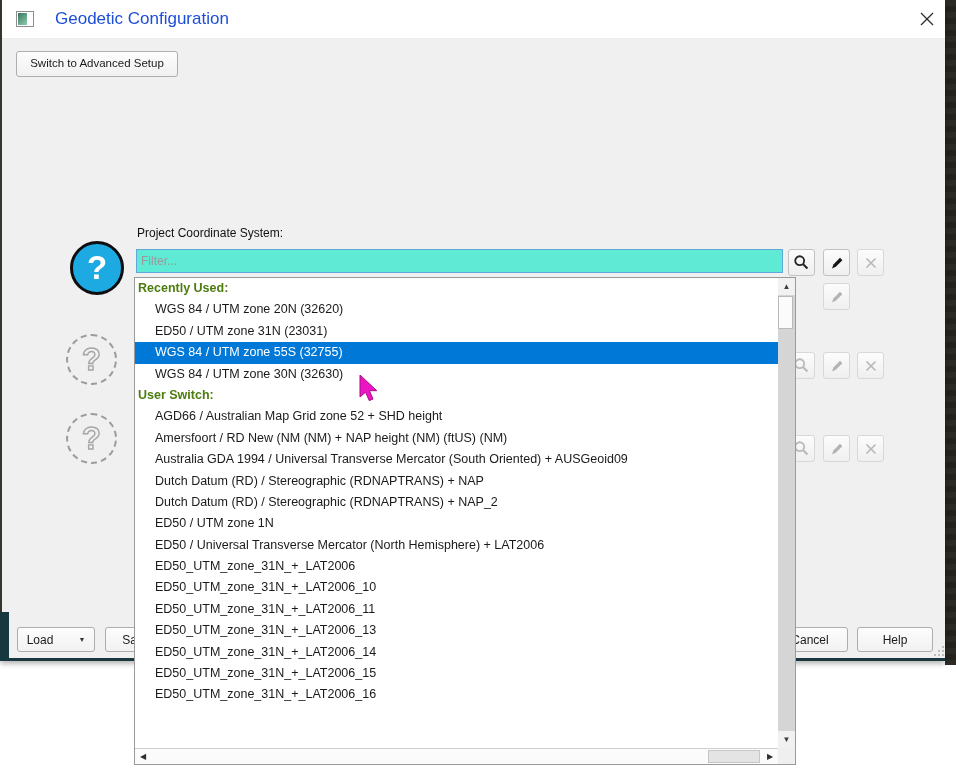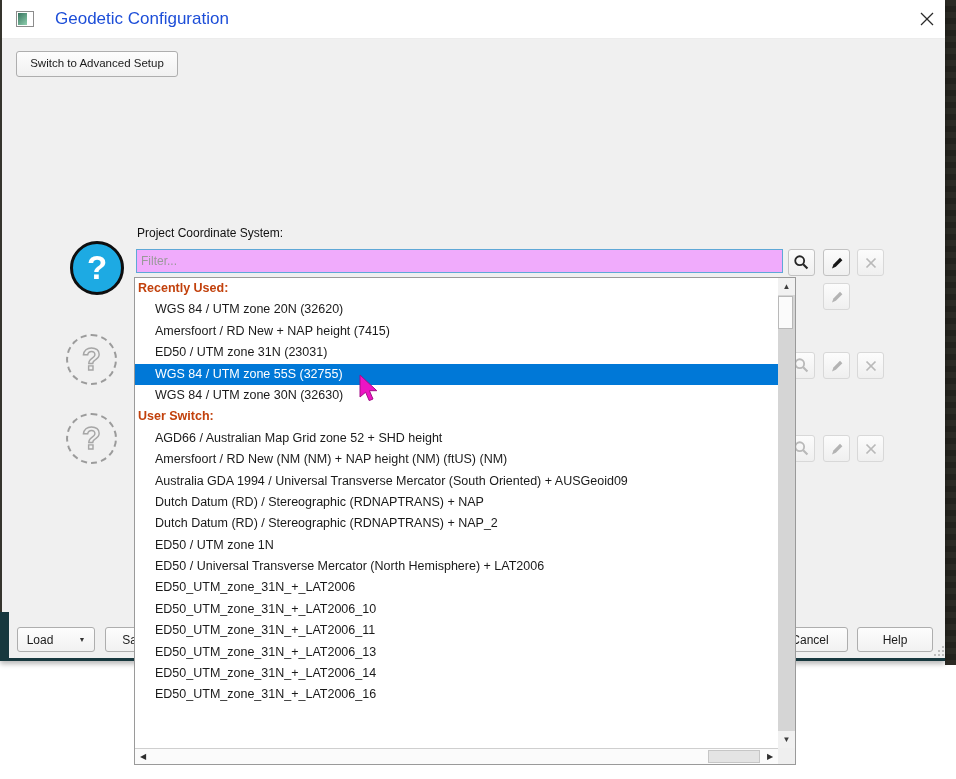--- a/index.html
+++ b/index.html
@@ -26,34 +26,34 @@
           background:#1daae3;border:3px solid #0e0e0e;box-sizing:border-box;
           display:flex;align-items:center;justify-content:center;
           color:#fff;font-size:33px;font-weight:bold;}
   .q-dash{position:absolute;left:64px;top:0;width:51px;height:51px;border-radius:50%;
           border:2px dashed #9b9b9b;box-sizing:border-box;display:flex;align-items:center;justify-content:center;
           font-size:31px;font-weight:bold;color:#f0f0f0;-webkit-text-stroke:1.4px #a6a6a6;}
   .q-dash.c1{top:334px;} .q-dash.c2{top:413px;}
   
   .pcs-label{position:absolute;left:135px;top:226px;font-size:12px;color:#111;}
   .filter{position:absolute;left:134px;top:249px;width:647px;height:24px;box-sizing:border-box;
-          border:1px solid #5fa8d7;background:#f0abfc;font-size:12px;color:#222;
+          border:1px solid #5fa8d7;background:#5eead4;font-size:12px;color:#222;
           font-family:"Liberation Sans",sans-serif;padding:0 4px;outline:none;}
   .filter::placeholder{color:#9a9a9a;}
   
   .icon-btn{position:absolute;width:27px;height:27px;box-sizing:border-box;border:1px solid #c2c2c2;border-radius:3px;
             background:linear-gradient(#fcfcfc,#efefef);display:flex;align-items:center;justify-content:center;}
   .icon-btn.disabled{border-color:#d8d8d8;}
   
   .dropdown{position:absolute;left:134px;top:277px;width:662px;height:488px;box-sizing:border-box;
             background:#fff;border:1px solid #9a9a9a;z-index:5;}
   .rows{position:absolute;left:0;top:0;width:643px;height:470px;overflow:hidden;}
   .row{height:21.4px;line-height:21.4px;font-size:12.5px;white-space:nowrap;overflow:hidden;
        padding-left:20px;color:#1a1a1a;}
-  .row.header{font-weight:bold;padding-left:3px;color:#c2410c;}
+  .row.header{font-weight:bold;padding-left:3px;color:#4d7c0f;}
   .row.selected{background:#0078d7;color:#fff;}
   
   .vscroll{position:absolute;left:643px;top:0;width:17px;height:470px;background:#d5d5d5;}
   .vs-btn{position:absolute;left:0;width:17px;height:17px;background:#f1f1f1;display:flex;align-items:center;justify-content:center;
           font-size:8px;color:#3d3d3d;}
   .vs-up{top:0;} .vs-down{bottom:0;}
   .vs-thumb{position:absolute;left:0;top:18px;width:15px;height:33px;background:#fbfbfb;border:1px solid #b9b9b9;box-sizing:border-box;}
   .hscroll{position:absolute;left:0;top:470px;width:643px;height:16px;background:#fbfbfb;border-top:1px solid #cfcfcf;box-sizing:border-box;}
   .hs-btn{position:absolute;top:0;width:16px;height:15px;display:flex;align-items:center;justify-content:center;font-size:8px;color:#2e2e2e;background:#fbfbfb;}
   .hs-left{left:0;} .hs-right{left:627px;}
@@ -188,37 +188,37 @@
       </g>
     </svg>
   </div>
 
   <div class="bg-bl"></div>
 
   <div class="dropdown">
     <div class="rows">
       <div class="row header">Recently Used:</div>
       <div class="row">WGS 84 / UTM zone 20N (32620)</div>
-      <div class="row">Amersfoort / RD New + NAP height (7415)</div>
       <div class="row">ED50 / UTM zone 31N (23031)</div>
       <div class="row selected">WGS 84 / UTM zone 55S (32755)</div>
       <div class="row">WGS 84 / UTM zone 30N (32630)</div>
       <div class="row header">User Switch:</div>
       <div class="row">AGD66 / Australian Map Grid zone 52 + SHD height</div>
       <div class="row">Amersfoort / RD New (NM (NM) + NAP height (NM) (ftUS) (NM)</div>
       <div class="row">Australia GDA 1994 / Universal Transverse Mercator (South Oriented) + AUSGeoid09</div>
       <div class="row">Dutch Datum (RD) / Stereographic (RDNAPTRANS) + NAP</div>
       <div class="row">Dutch Datum (RD) / Stereographic (RDNAPTRANS) + NAP_2</div>
       <div class="row">ED50 / UTM zone 1N</div>
       <div class="row">ED50 / Universal Transverse Mercator (North Hemisphere) + LAT2006</div>
       <div class="row">ED50_UTM_zone_31N_+_LAT2006</div>
       <div class="row">ED50_UTM_zone_31N_+_LAT2006_10</div>
       <div class="row">ED50_UTM_zone_31N_+_LAT2006_11</div>
       <div class="row">ED50_UTM_zone_31N_+_LAT2006_13</div>
       <div class="row">ED50_UTM_zone_31N_+_LAT2006_14</div>
+      <div class="row">ED50_UTM_zone_31N_+_LAT2006_15</div>
       <div class="row">ED50_UTM_zone_31N_+_LAT2006_16</div>
     </div>
     <div class="vscroll">
       <div class="vs-btn vs-up">
           <span>▲</span>
         </div>
       <div class="vs-thumb"></div>
       <div class="vs-btn vs-down">
           <span>▼</span>
         </div>

